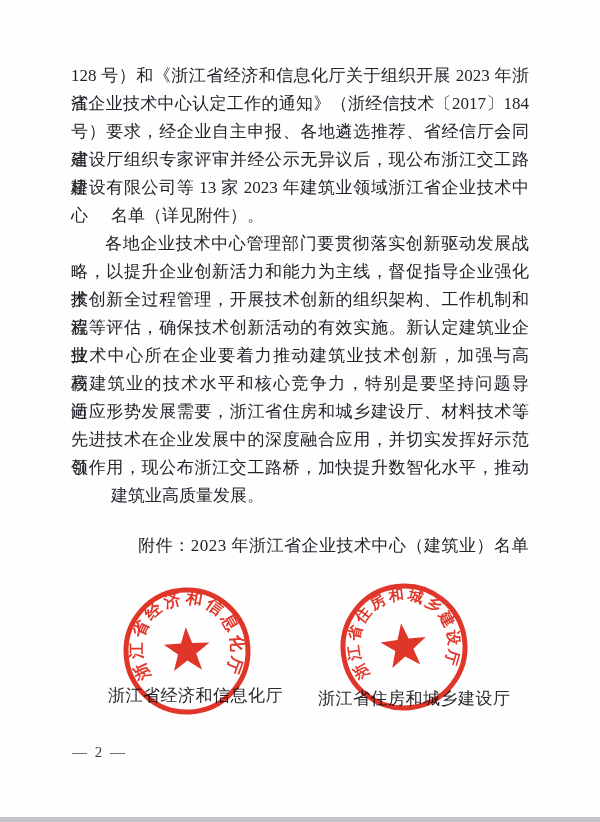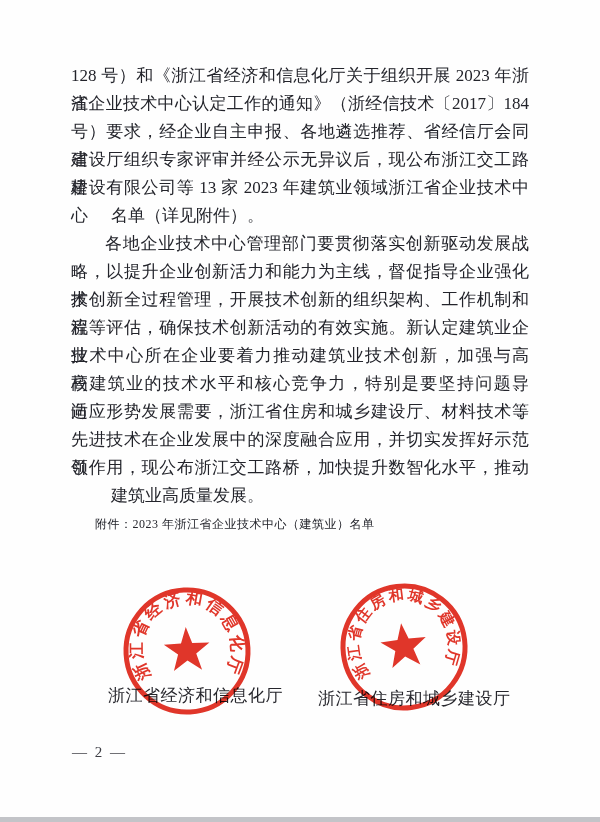--- a/index.html
+++ b/index.html
@@ -24,25 +24,26 @@
     height:28px;
   }
   .line.short{
     text-align-last:left;
     margin-left:40px;
   }
   .line.indent{
     text-indent:2em;
   }
   .attachment{
-    margin-top:0;
+    margin-top:22px;
     text-indent:2em;
-    font-size:12px;
+    font-size:17px;
     line-height:28px;
     letter-spacing:0.5px;
+    text-align:right;
   }
   .seal{
     position:absolute;
     width:132px;height:132px;
     mix-blend-mode:multiply;
     opacity:0.95;
   }
   .seal-left{left:121px;top:585px;transform:rotate(-3deg);}
   .seal-right{left:338px;top:581px;transform:rotate(-7deg);}
   .seal text{

